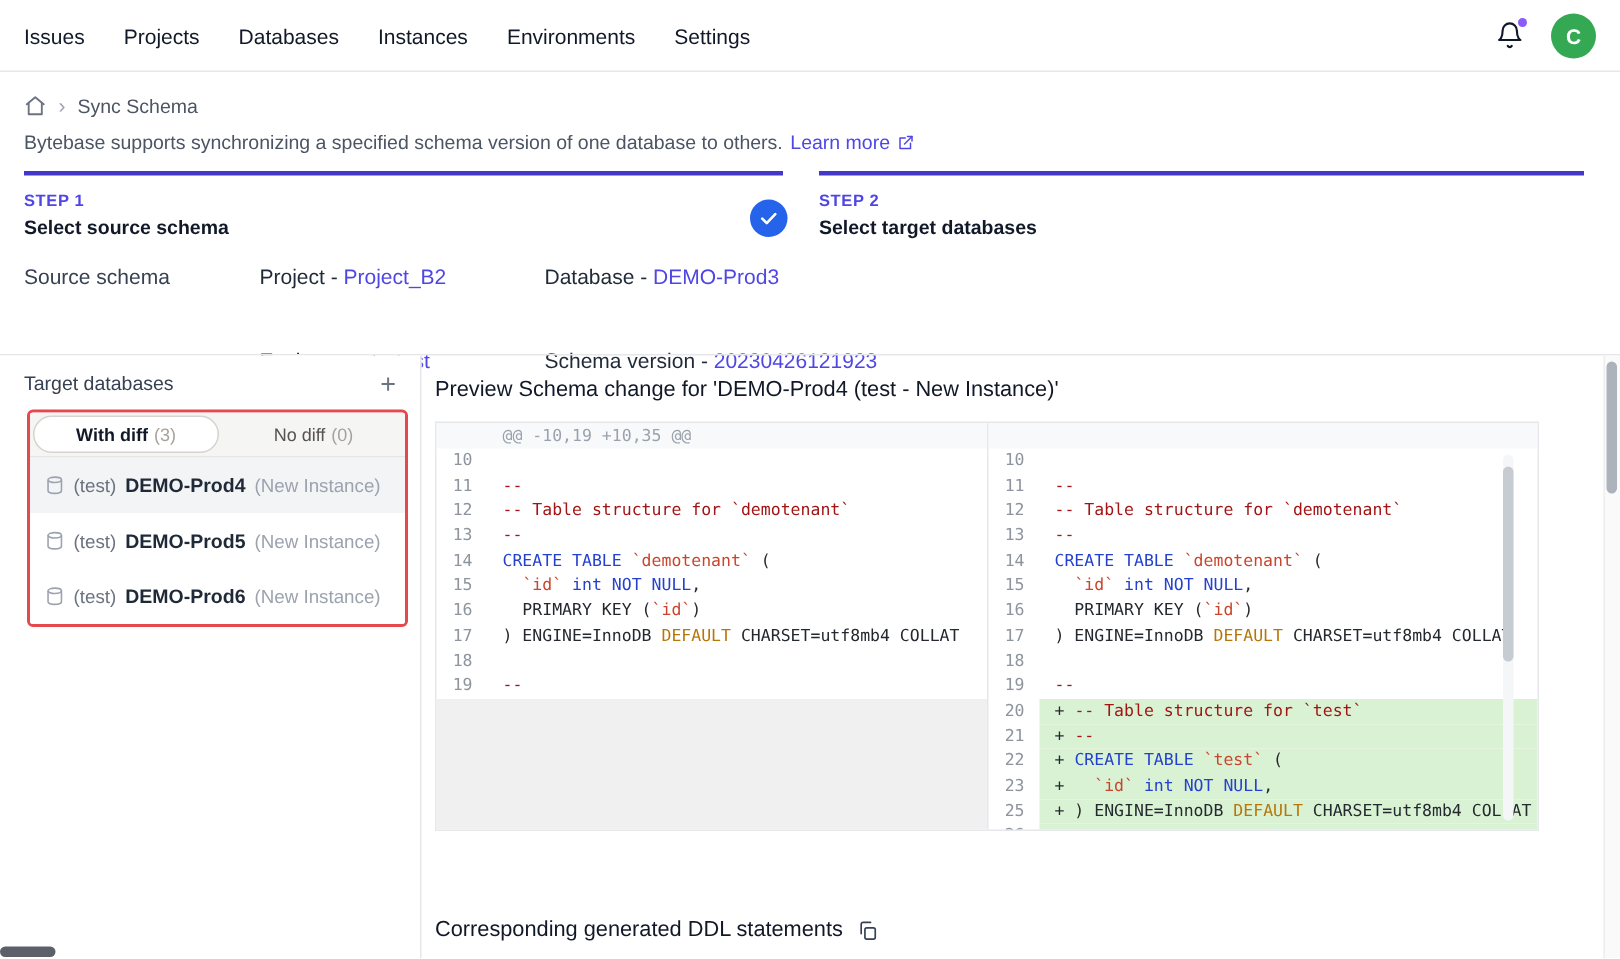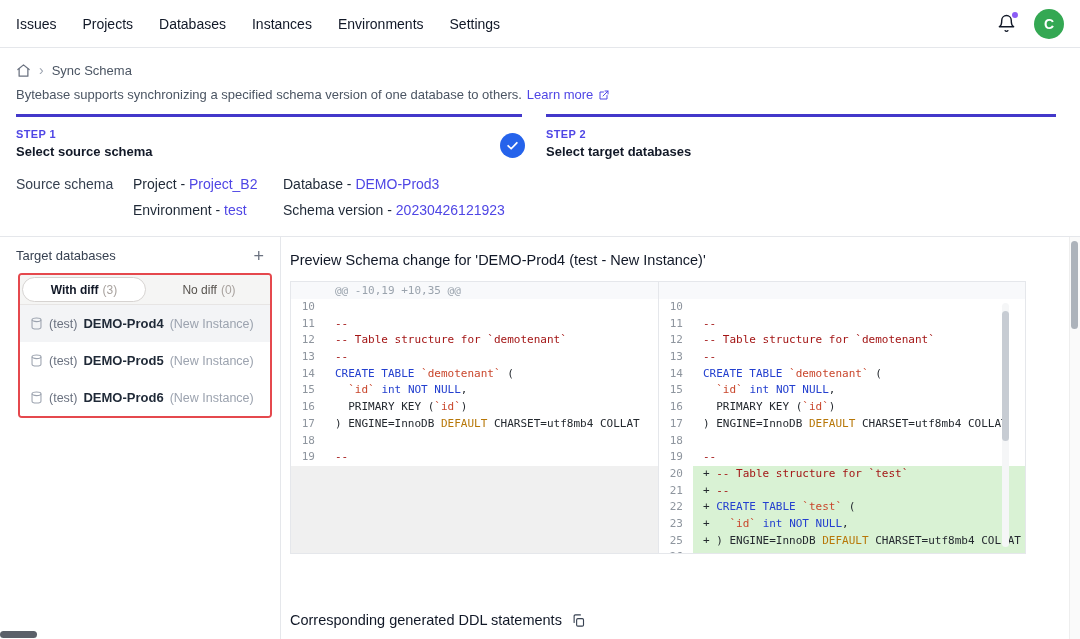--- a/index.html
+++ b/index.html
@@ -32,21 +32,21 @@
   .bar-2 { left:546px; width:510px; }
   .step-col { position:absolute; top:14px; }
   .col-1 { left:16px; } .col-2 { left:546px; }
   .step-label { font-size:11px; font-weight:700; letter-spacing:.4px; color:#4f46e5; }
   .step-title { font-size:13px; font-weight:600; color:#111827; margin-top:4px; }
   .check-circle { position:absolute; left:500px; top:19px; width:25px; height:25px;
     border-radius:50%; background:#2563eb; display:flex; align-items:center; justify-content:center; }
 
   
   .source-grid { display:grid; grid-template-columns:117px 150px auto;
-    row-gap:10px; padding:6px 16px 0; font-size:14px; }
+    row-gap:10px; padding:6px 16px 0; font-size:14px;gap:40px; }
   .source-heading { color:#374151; }
   .field .lbl { color:#1f2937; }
   .field .val { color:#4f46e5; cursor:pointer; }
 
   
   .main { position:absolute; left:0; right:0; top:236px; bottom:0;
     border-top:1px solid #e5e7eb; }
   .left-panel { position:absolute; left:0; top:0; bottom:0; width:281px;
     border-right:1px solid #e5e7eb; background:#fff; }
   .panel-header { display:flex; align-items:flex-end; justify-content:space-between;

